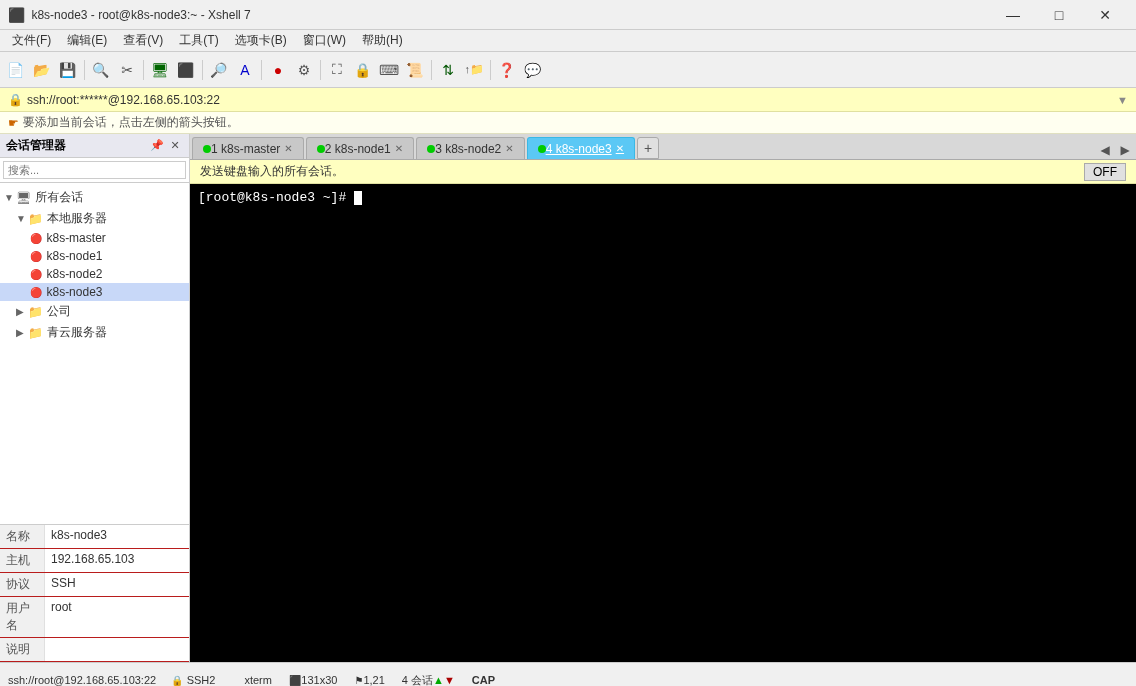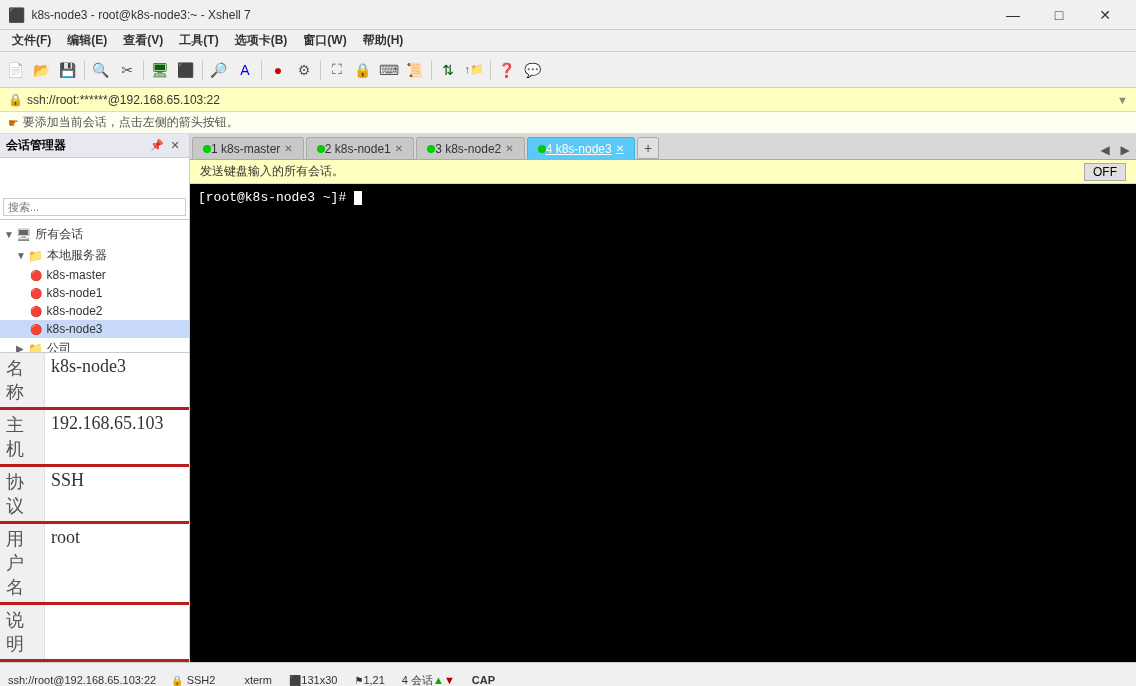--- a/index.html
+++ b/index.html
@@ -21,21 +21,20 @@
     .title-btn { width: 46px; height: 30px; border: none; background: transparent; cursor: pointer; font-size: 14px; color: #333; display: flex; align-items: center; justify-content: center; }
 
     
     #menu-bar {
       background: #f0f0f0;
       height: 22px;
       display: flex;
       align-items: center;
       padding: 0 4px;
       border-bottom: 1px solid #ccc;
-      font-weight: bold;
     }
     .menu-item { padding: 2px 8px; cursor: pointer; font-size: 12px; color: #333; }
 
     
     #toolbar {
       background: #f0f0f0;
       height: 36px;
       display: flex;
       align-items: center;
       padding: 0 4px;
@@ -120,23 +119,22 @@
     .server-icon-red { color: #cc0000; font-size: 10px; margin-right: 4px; }
     .expand-btn { width: 12px; font-size: 10px; color: #666; cursor: pointer; }
 
     
     #properties-panel {
       border-top: 1px solid #ccc;
       background: #fff;
     }
     .prop-row {
       display: flex;
-      border-bottom: 3px solid #b91c1c;
-      font-size: 18px;
-      font-family: Liberation Serif, serif;
+      border-bottom: 1px solid #b91c1c;
+      font-size: 12px;
     }
     .prop-label {
       width: 45px;
       min-width: 45px;
       padding: 3px 6px;
       background: #f0f0f0;
       color: #555;
       border-right: 1px solid #e0e0e0;
     }
     .prop-value {
@@ -322,21 +320,21 @@
 
   <div id="sidebar">
     <div id="sidebar-header">
       <span>会话管理器</span>
       <div id="sidebar-header-controls">
         <button class="sidebar-ctrl-btn">📌</button>
         <button class="sidebar-ctrl-btn">✕</button>
       </div>
     </div>
 
-    <div style="padding:3px; border-bottom:1px solid #ccc; background:#fff;margin-top:37px;">
+    <div style="padding:3px; border-bottom:1px solid #ccc; background:#fff;">
       <input type="text" style="width: 100%; font-size: 11px; padding: 2px 4px; border: 1px solid rgb(204, 204, 204);" placeholder="搜索...">
     </div>
 
     <div id="session-tree">
 
       <div class="tree-item">
         <span class="expand-btn">▼</span>
         <span class="tree-icon" style="color:#666;">🖥</span>
         <span>所有会话</span>
       </div>

